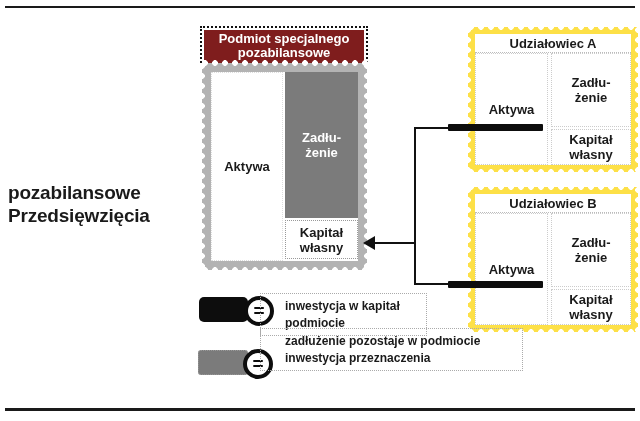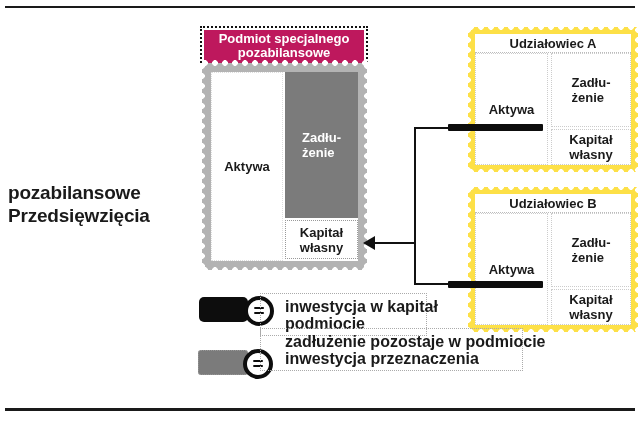--- a/index.html
+++ b/index.html
@@ -11,21 +11,21 @@
   .rule.top{left:5px;top:6px;width:630px;height:2px;}
   .rule.bottom{left:5px;top:408px;width:630px;height:3px;}
 
   .page-title{position:absolute;left:8px;top:181px;width:195px;
     font-size:19px;line-height:23px;font-weight:bold;letter-spacing:-0.2px;}
   .page-title span{display:block;}
 
   
   .spe-header{position:absolute;left:200px;top:26px;width:168px;
     border:2px dotted #111;background:#fff;box-sizing:border-box;}
-  .spe-header .inner{margin:2px;background:#be185d;color:#fff;text-align:center;
+  .spe-header .inner{margin:2px;background:#7f1d1d;color:#fff;text-align:center;
     font-size:13px;line-height:14px;font-weight:bold;padding:2px 8px 3px;}
   .spe-header .inner span{display:block;}
 
   
   .stamp{position:absolute;left:202px;top:63px;width:165px;height:207px;background:#b3b3b3;}
   .holder{position:absolute;left:468px;width:170px;height:145px;background:#fde047;}
   .holder.a{top:27px;} .holder.b{top:187px;}
   .perf{position:absolute;pointer-events:none;}
   .perf.pt{left:-2px;right:-2px;top:-3px;height:6px;
     background-image:radial-gradient(circle 3px at 5px 3px,#fff 2.6px,rgba(255,255,255,0) 3.1px);
@@ -36,21 +36,21 @@
   .perf.pl{top:-2px;bottom:-2px;left:-3px;width:6px;
     background-image:radial-gradient(circle 3px at 3px 5px,#fff 2.6px,rgba(255,255,255,0) 3.1px);
     background-size:6px 10px;background-repeat:repeat-y;}
   .perf.pr{top:-2px;bottom:-2px;right:-3px;width:6px;
     background-image:radial-gradient(circle 3px at 3px 5px,#fff 2.6px,rgba(255,255,255,0) 3.1px);
     background-size:6px 10px;background-repeat:repeat-y;}
 
   .stamp .inner{position:absolute;inset:9px;background:#fff;}
   .holder .inner{position:absolute;inset:7px;background:#fff;}
 
-  .lbl{font-size:13px;font-weight:bold;line-height:15px;}
+  .lbl{font-size:13px;font-weight:bold;line-height:15px;text-align:center;}
   .lbl span{display:block;}
   .center-flex{display:flex;flex-direction:column;align-items:center;justify-content:center;}
 
   
   .spe-assets{position:absolute;left:0;top:0;width:72px;height:189px;box-sizing:border-box;
     border:1px dotted #ddd;background:#fff;}
   .spe-debt{position:absolute;left:74px;top:0;width:73px;height:146px;background:#7b7b7b;color:#fff;}
   .spe-equity{position:absolute;left:74px;top:148px;width:73px;height:39px;box-sizing:border-box;
     border:1px dotted #999;background:#fff;}
 
@@ -76,21 +76,21 @@
     border-top:7px solid transparent;border-bottom:7px solid transparent;border-right:12px solid #111;}
 
   
   .sw{position:absolute;box-sizing:border-box;}
   .sw.black{left:199px;top:297px;width:49px;height:25px;background:#0d0d0d;border-radius:5px;}
   .sw.gray{left:198px;top:350px;width:50px;height:25px;background:#7b7b7b;border:1px dotted #999;border-radius:3px;}
   .eq-circle{position:absolute;width:30px;height:30px;box-sizing:border-box;border:4px solid #0d0d0d;
     border-radius:50%;background:#fff;text-align:center;line-height:21px;font-size:19px;font-weight:900;color:#0d0d0d;}
   .eq-circle.one{left:244px;top:296px;} .eq-circle.two{left:243px;top:349px;}
   .legend-box{position:absolute;box-sizing:border-box;border:1px dotted #aaa;
-    font-size:16px;line-height:17px;font-weight:bold;}
+    font-size:12px;line-height:17px;font-weight:bold;}
   .legend-box.one{left:260px;top:293px;width:167px;height:43px;padding:4px 2px 0 24px;}
   .legend-box.two{left:260px;top:328px;width:263px;height:43px;padding:4px 2px 0 24px;}
   .legend-box span{display:block;white-space:nowrap;}
 </style>
 </head>
 <body>
 
 <div class="canvas">
 
   <div class="rule top"></div>

